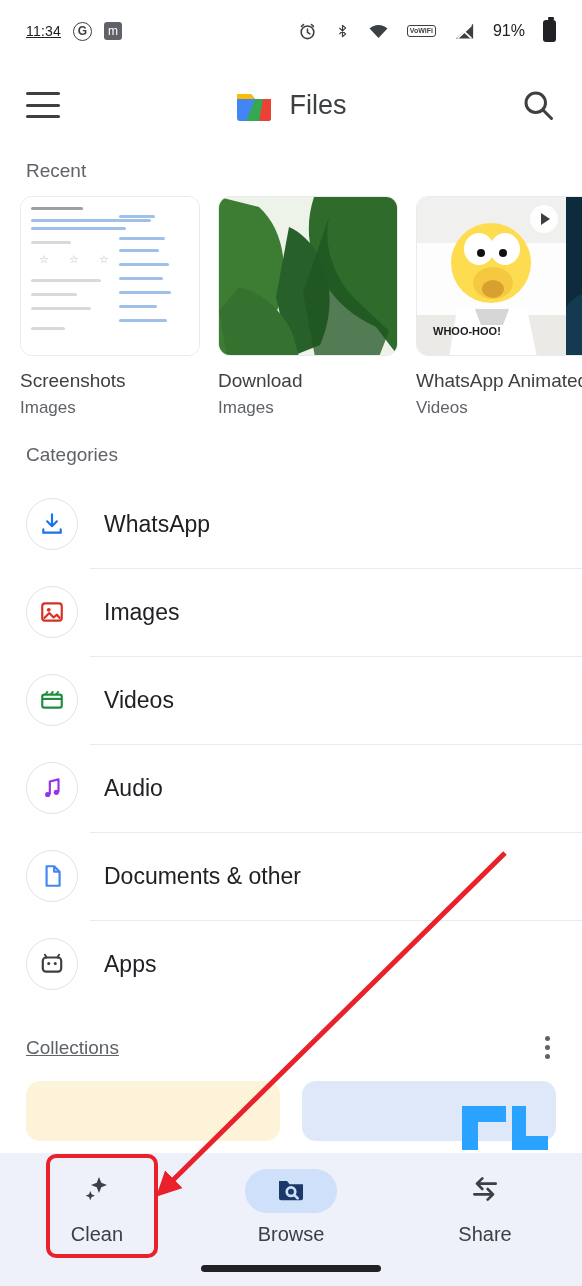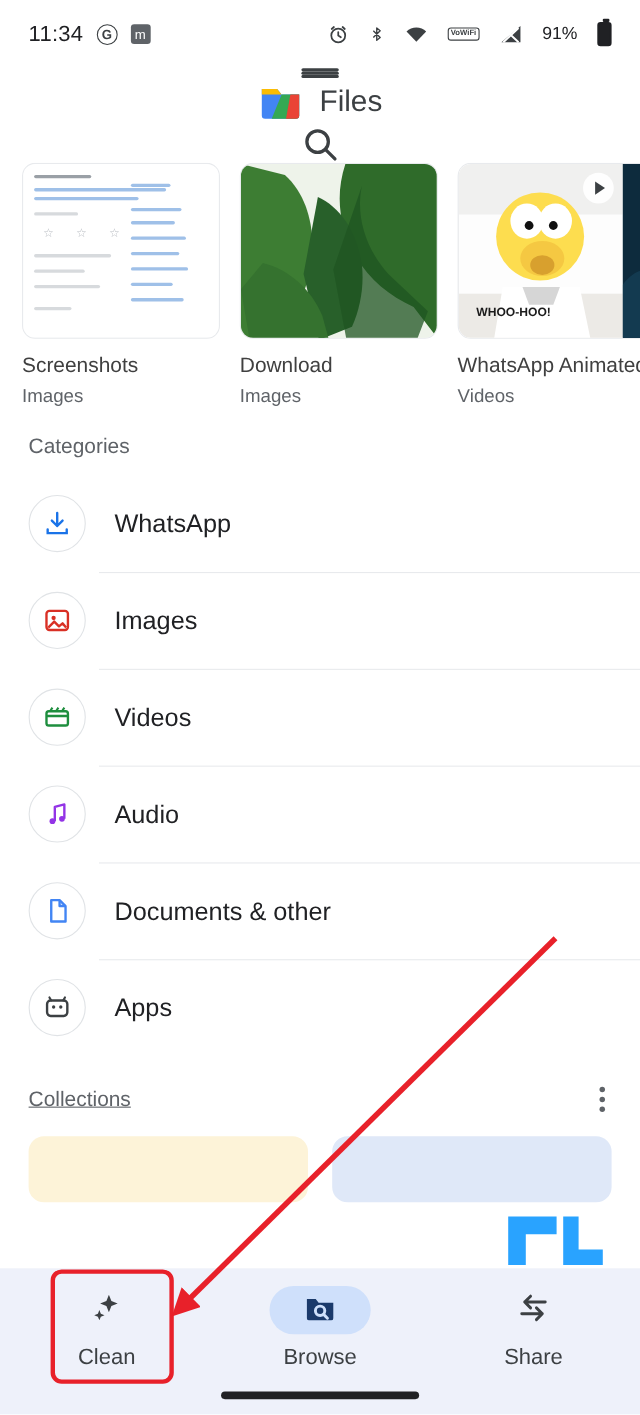--- a/index.html
+++ b/index.html
@@ -18,21 +18,21 @@
   
   .statusbar {
     height: 62px;
     display: flex;
     align-items: center;
     padding: 0 26px 0 26px;
     font-size: 17px;
     color: #1a1a1a;
   }
   .sb-left { display: flex; align-items: center; gap: 12px; }
-  .sb-time { font-size: 20px; letter-spacing: .2px; color: #202124; }
+  .sb-time { font-size: 14px; letter-spacing: .2px; color: #202124; text-decoration: underline; }
   .sb-spacer { flex: 1; }
   .sb-right { display: flex; align-items: center; gap: 18px; }
   .sb-icon { display: inline-flex; align-items: center; justify-content: center; }
   .g-circle {
     width: 19px; height: 19px; border-radius: 50%;
     border: 1.6px solid #3c4043;
     font-size: 12px; font-weight: bold; color:#3c4043;
     display:flex; align-items:center; justify-content:center;
     line-height: 1;
   }
@@ -56,21 +56,20 @@
   .batt:before {
     content:""; position:absolute; top:-5px; left:2.5px;
     width:6px; height:3px; background:#202124; border-radius: 1px;
   }
 
   
   .appbar {
     height: 86px;
     display: flex; align-items: center;
     padding: 0 26px;
-    flex-direction: column;
   }
   .hamburger { width: 34px; height: 26px; display:flex; flex-direction: column; justify-content: space-between; cursor: pointer;}
   .hamburger span { display:block; height: 3px; background: #3c4043; border-radius: 2px; }
   .appbar-center { flex: 1; display:flex; align-items:center; justify-content:center; gap: 14px; }
   .files-logo { width: 42px; height: 42px; position: relative; }
   .app-title { font-size: 27px; color: #3c4043; }
   .search-icon { width: 36px; height: 36px; }
 
   
   .section-label {
@@ -250,20 +249,21 @@
       <span class="app-title">Files</span>
     </div>
     <span class="search-icon">
       <svg width="36" height="36" viewBox="0 0 24 24">
           <circle cx="10.5" cy="10.5" r="6.5" fill="none" stroke="#3c4043" stroke-width="2"></circle>
           <path d="M15.5 15.5 21 21" stroke="#3c4043" stroke-width="2" stroke-linecap="round"></path>
         </svg>
     </span>
   </div>
 
+  <div class="section-label">Recent</div>
 
   <div class="recents">
 
     <div class="recent-card">
       <div class="thumb">
         <div class="doc-bg"></div>
         <div class="doc-line dark" style="left:10px;top:10px;width:52px;"></div>
         <div class="doc-line blue" style="left:10px;top:22px;width:120px;"></div>
         <div class="doc-line blue" style="left:10px;top:30px;width:95px;"></div>
         <div class="doc-line" style="left:10px;top:44px;width:40px;"></div>

